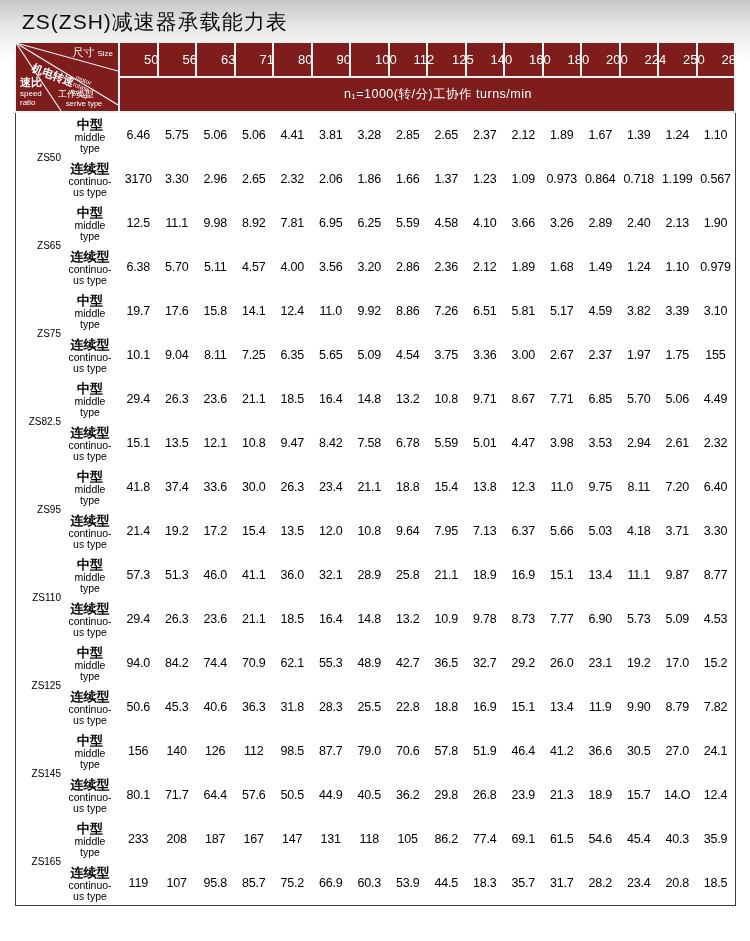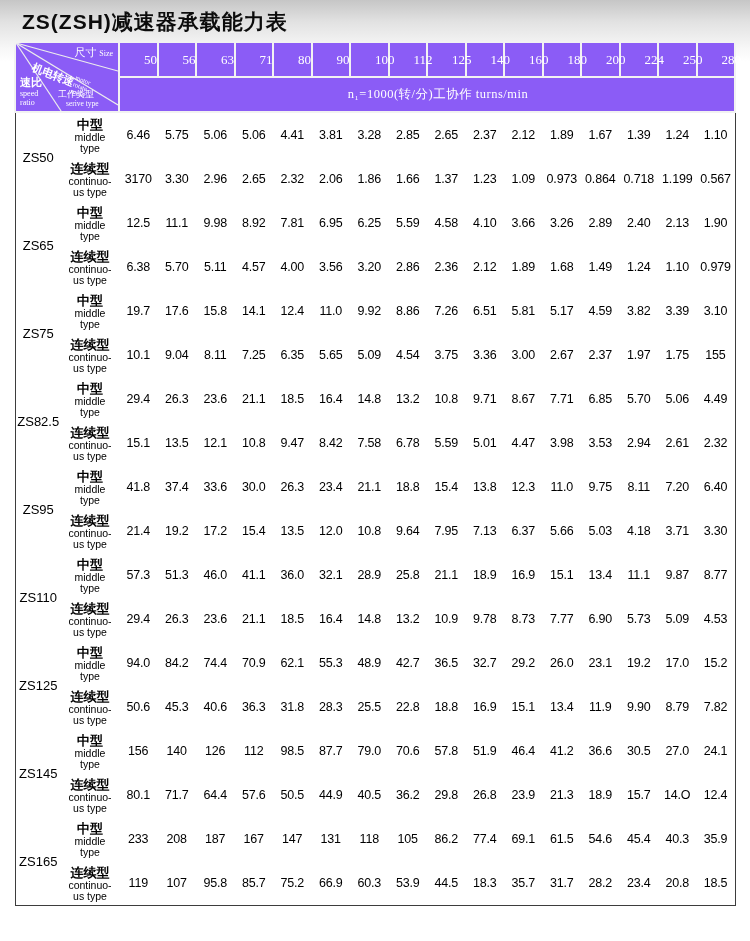--- a/index.html
+++ b/index.html
@@ -3,46 +3,46 @@
 <meta charset="utf-8">
 <style>
   html,body{margin:0;padding:0;}
   body{
     width:750px;height:941px;
     font-family:"Liberation Sans","DejaVu Sans",sans-serif;
     background:linear-gradient(180deg,#c6c6c6 0px,#e2e2e2 22px,#f7f7f7 48px,#ffffff 62px,#ffffff 100%);
     color:#111;
   }
   .page{padding:4px 14px 0 14px;}
-  h1{font-size:21px;font-weight:bold;margin:4px 0 5px 8px;letter-spacing:1px;color:#0c0c0c;}
+  h1{font-size:21px;font-weight:normal;margin:4px 0 5px 8px;letter-spacing:1px;color:#0c0c0c;}
   h2{font-size:15px;font-weight:bold;margin:0 0 9px 11px;color:#0c0c0c;}
   table.cap{
     width:722px;table-layout:fixed;border-collapse:collapse;
     border:1px solid #3d3d3d;background:#fff;
   }
   thead th{
-    background:#8b5cf6;color:#fff;font-weight:normal;
-    border:2px solid #f2f2f2;padding:0;font-family:Liberation Serif, serif;
+    background:#7f1d1d;color:#fff;font-weight:normal;
+    border:2px solid #f2f2f2;padding:0;
   }
   th.size-cell{height:30px;font-size:13px;padding-left:24px;}
   th.speed-note{height:30px;font-size:12.5px;font-weight:normal;letter-spacing:.5px;padding-left:22px;}
   th.corner{position:relative;padding:0;height:68px;overflow:hidden;}
   .corner svg.diag{position:absolute;left:0;top:0;width:100%;height:100%;}
   .corner svg.diag line{stroke:#ededed;stroke-width:1.2;}
   .corner .lbl{position:absolute;color:#fff;line-height:1.05;text-align:left;}
   .c-size{right:5px;top:4px;font-size:11px;}
   .c-size small{font-size:8px;}
   .c-speed{left:20px;top:15px;transform:rotate(21deg);transform-origin:0 0;font-size:11px;font-weight:bold;white-space:nowrap;}
   .c-speed small{display:inline-block;font-size:6.5px;font-weight:normal;width:30px;white-space:normal;vertical-align:middle;line-height:1.1;}
   .c-ratio{left:4px;top:34px;font-size:11px;font-weight:bold;}
   .c-ratio small{display:block;font-size:8px;font-weight:normal;line-height:1.15;}
   .c-worktype{left:42px;top:47px;font-size:9px;}
   .c-worktype small{display:block;font-size:7.5px;line-height:1.2;margin-left:8px;}
   tbody td{height:43px;padding:0;text-align:center;vertical-align:middle;font-size:12.5px;color:#000;}
-  td.model{font-size:13px;text-align:center;margin-left:47px;}
+  td.model{font-size:10px;text-align:right;margin-left:47px;}
   td.type{line-height:1;padding-top:1px;}
   td.type .t-zh{display:block;font-size:13px;font-weight:bold;line-height:15px;}
   td.type .t-en{display:block;font-size:10.5px;line-height:11px;}
   td.val{letter-spacing:-0.2px;}
 </style>
 </head>
 <body>
 
 <div class="page">
   <h1>ZS(ZSH)减速器承载能力表</h1>

